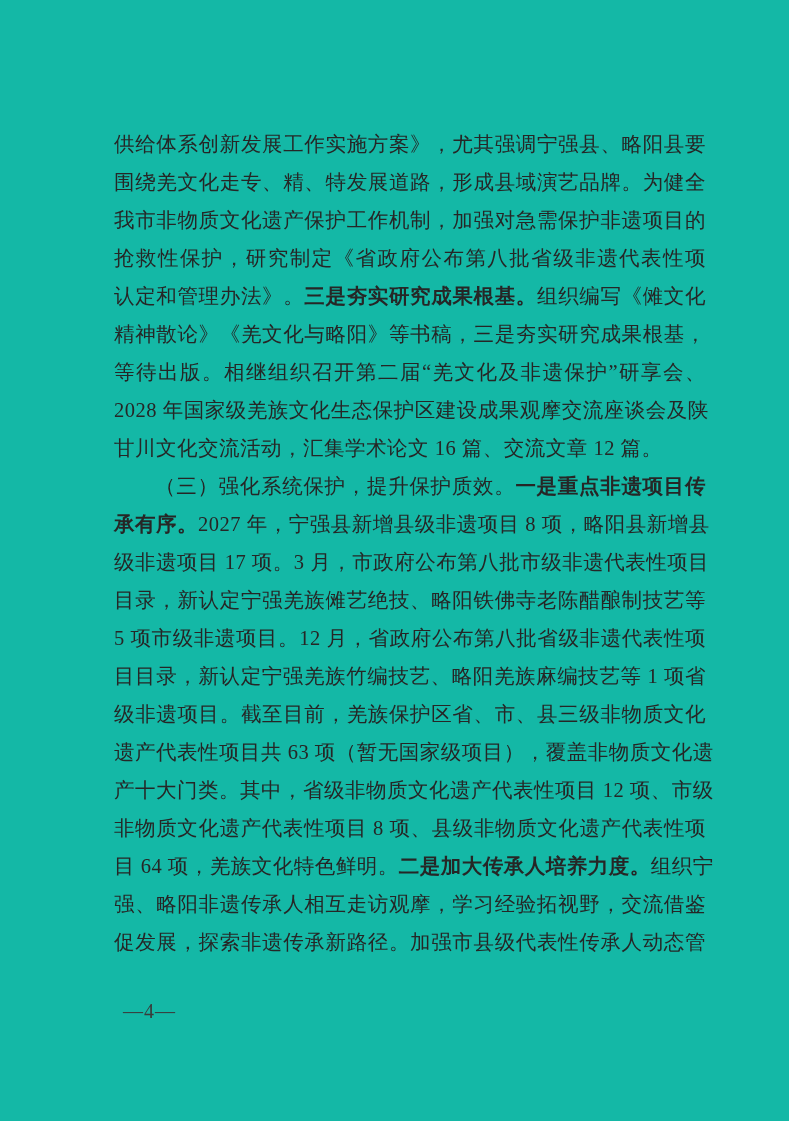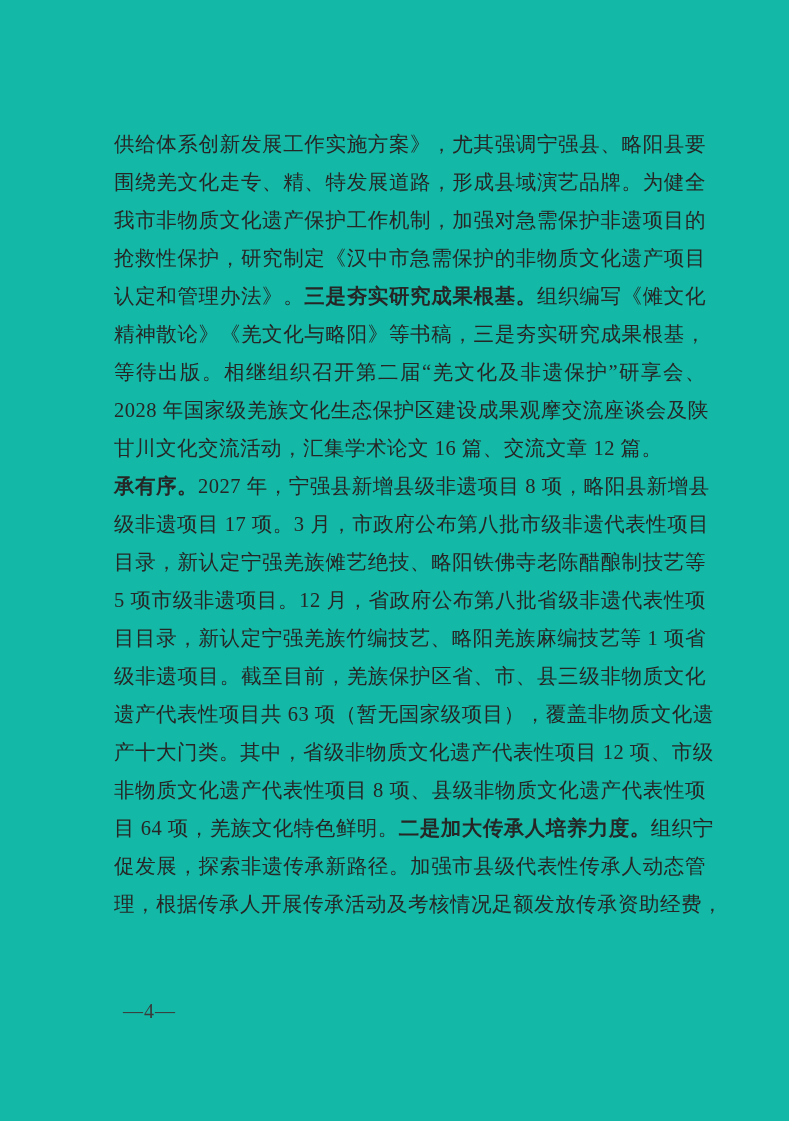--- a/index.html
+++ b/index.html
@@ -55,33 +55,34 @@
   }
 </style>
 </head>
 <body>
 
 <div class="page">
   <div class="text-block">
       <div class="line"><span class="run">供给体系创新发展工作实施方案》，尤其强调宁强县、略阳县要</span></div>
       <div class="line"><span class="run">围绕羌文化走专、精、特发展道路，形成县域演艺品牌。为健全</span></div>
       <div class="line"><span class="run">我市非物质文化遗产保护工作机制，加强对急需保护非遗项目的</span></div>
-      <div class="line"><span class="run">抢救性保护，研究制定《汉中市急需保护的非物质文化遗产项目</span></div>
+      <div class="line"><span class="run">抢救性保护，研究制定《省政府公布第八批省级非遗代表性项</span></div>
       <div class="line"><span class="run">认定和管理办法》。</span><span class="run bold">三是夯实研究成果根基。</span><span class="run">组织编写《傩文化</span></div>
       <div class="line"><span class="run">精神散论》《羌文化与略阳》等书稿，三是夯实研究成果根基，</span></div>
       <div class="line"><span class="run">等待出版。相继组织召开第二届“羌文化及非遗保护”研享会、</span></div>
       <div class="line"><span class="run">2028 年国家级羌族文化生态保护区建设成果观摩交流座谈会及陕</span></div>
       <div class="line flush"><span class="run">甘川文化交流活动，汇集学术论文 16 篇、交流文章 12 篇。</span></div>
+      <div class="line indent"><span class="run">（三）强化系统保护，提升保护质效。</span><span class="run bold">一是重点非遗项目传</span></div>
       <div class="line"><span class="run bold">承有序。</span><span class="run">2027 年，宁强县新增县级非遗项目 8 项，略阳县新增县</span></div>
       <div class="line"><span class="run">级非遗项目 17 项。3 月，市政府公布第八批市级非遗代表性项目</span></div>
       <div class="line"><span class="run">目录，新认定宁强羌族傩艺绝技、略阳铁佛寺老陈醋酿制技艺等</span></div>
       <div class="line"><span class="run">5 项市级非遗项目。12 月，省政府公布第八批省级非遗代表性项</span></div>
       <div class="line"><span class="run">目目录，新认定宁强羌族竹编技艺、略阳羌族麻编技艺等 1 项省</span></div>
       <div class="line"><span class="run">级非遗项目。截至目前，羌族保护区省、市、县三级非物质文化</span></div>
       <div class="line"><span class="run">遗产代表性项目共 63 项（暂无国家级项目），覆盖非物质文化遗</span></div>
       <div class="line"><span class="run">产十大门类。其中，省级非物质文化遗产代表性项目 12 项、市级</span></div>
       <div class="line"><span class="run">非物质文化遗产代表性项目 8 项、县级非物质文化遗产代表性项</span></div>
       <div class="line"><span class="run">目 64 项，羌族文化特色鲜明。</span><span class="run bold">二是加大传承人培养力度。</span><span class="run">组织宁</span></div>
+      <div class="line"><span class="run">强、略阳非遗传承人相互走访观摩，学习经验拓视野，交流借鉴</span></div>
       <div class="line"><span class="run">促发展，探索非遗传承新路径。加强市县级代表性传承人动态管</span></div>
-      <div class="line"><span class="run">理，根据传承人开展传承活动及考核情况足额发放传承资助经费，</span></div>
     </div>
   <div class="page-number">—4—</div>
 </div>
 
 </body></html>

